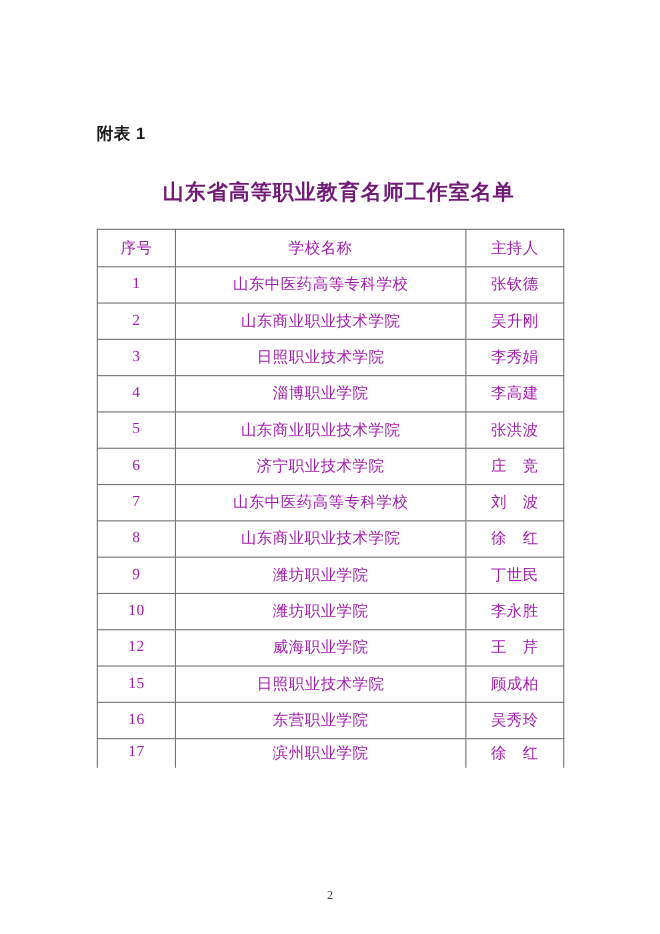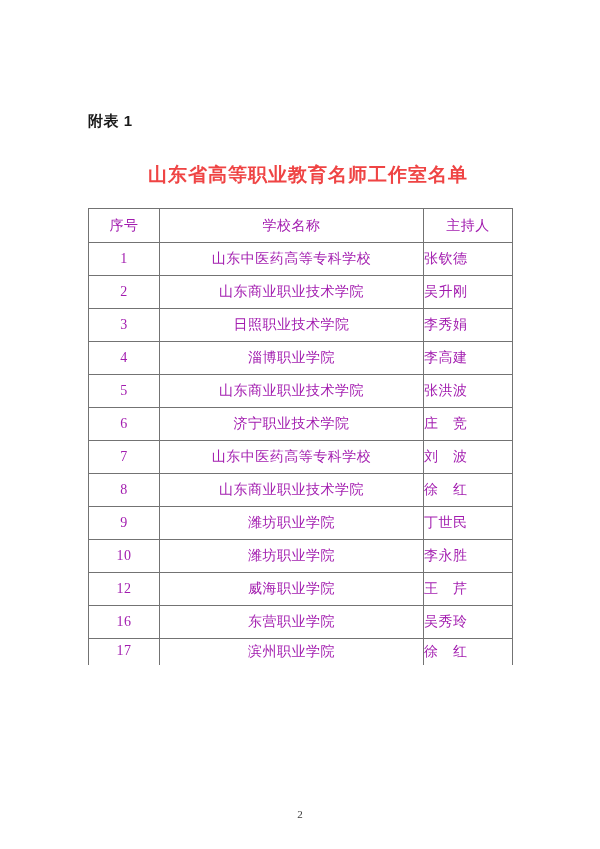--- a/index.html
+++ b/index.html
@@ -29,21 +29,21 @@
   }
   .doc-title {
     position: absolute;
     left: 16px;
     right: 0;
     top: 126px;
     text-align: center;
     font-family: "Liberation Sans", "DejaVu Sans", sans-serif;
     font-weight: bold;
     font-size: 19px;
-    color: #ef4444;
+    color: #701a75;
     letter-spacing: 1px;
   }
   table.roster {
     position: absolute;
     left: 88px;
     top: 172px;
     width: 424px;
     border-collapse: collapse;
     table-layout: fixed;
   }
@@ -73,20 +73,21 @@
   th.h-no, th.h-school, th.h-host { text-align: center; }
   td.no {
     text-align: center;
     font-size: 13.5px;
   }
   td.school {
     text-align: center;
     padding-left: 6px;
   }
   td.host {
+    text-align: center;
   }
   .page-number {
     position: absolute;
     left: 0;
     right: 0;
     top: 772px;
     text-align: center;
     font-size: 11px;
     color: #3a3a3a;
   }
@@ -163,20 +164,25 @@
       <td class="no">10</td>
       <td class="school">潍坊职业学院</td>
       <td class="host">李永胜</td>
     </tr>
         <tr>
       <td class="no">12</td>
       <td class="school">威海职业学院</td>
       <td class="host">王　芹</td>
     </tr>
         <tr>
+      <td class="no">15</td>
+      <td class="school">日照职业技术学院</td>
+      <td class="host">顾成柏</td>
+    </tr>
+        <tr>
       <td class="no">16</td>
       <td class="school">东营职业学院</td>
       <td class="host">吴秀玲</td>
     </tr>
         <tr>
       <td class="no">17</td>
       <td class="school">滨州职业学院</td>
       <td class="host">徐　红</td>
     </tr>
       </tbody>

